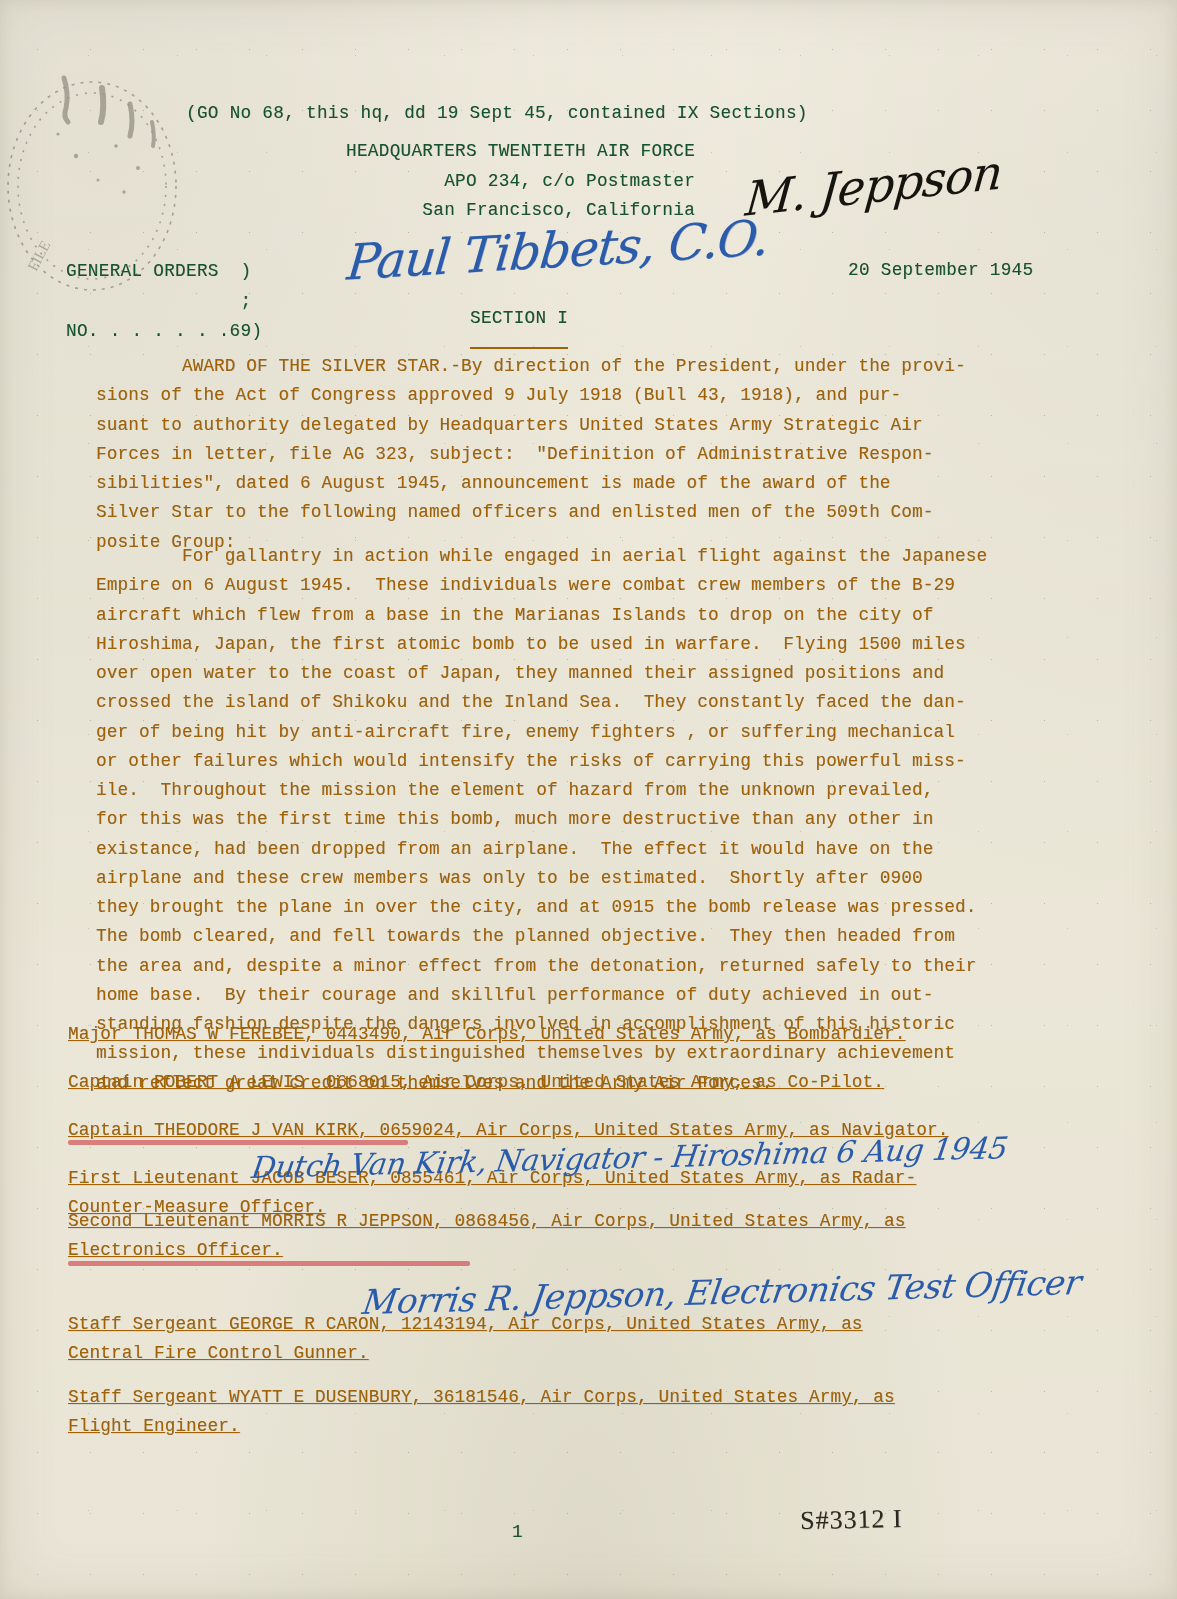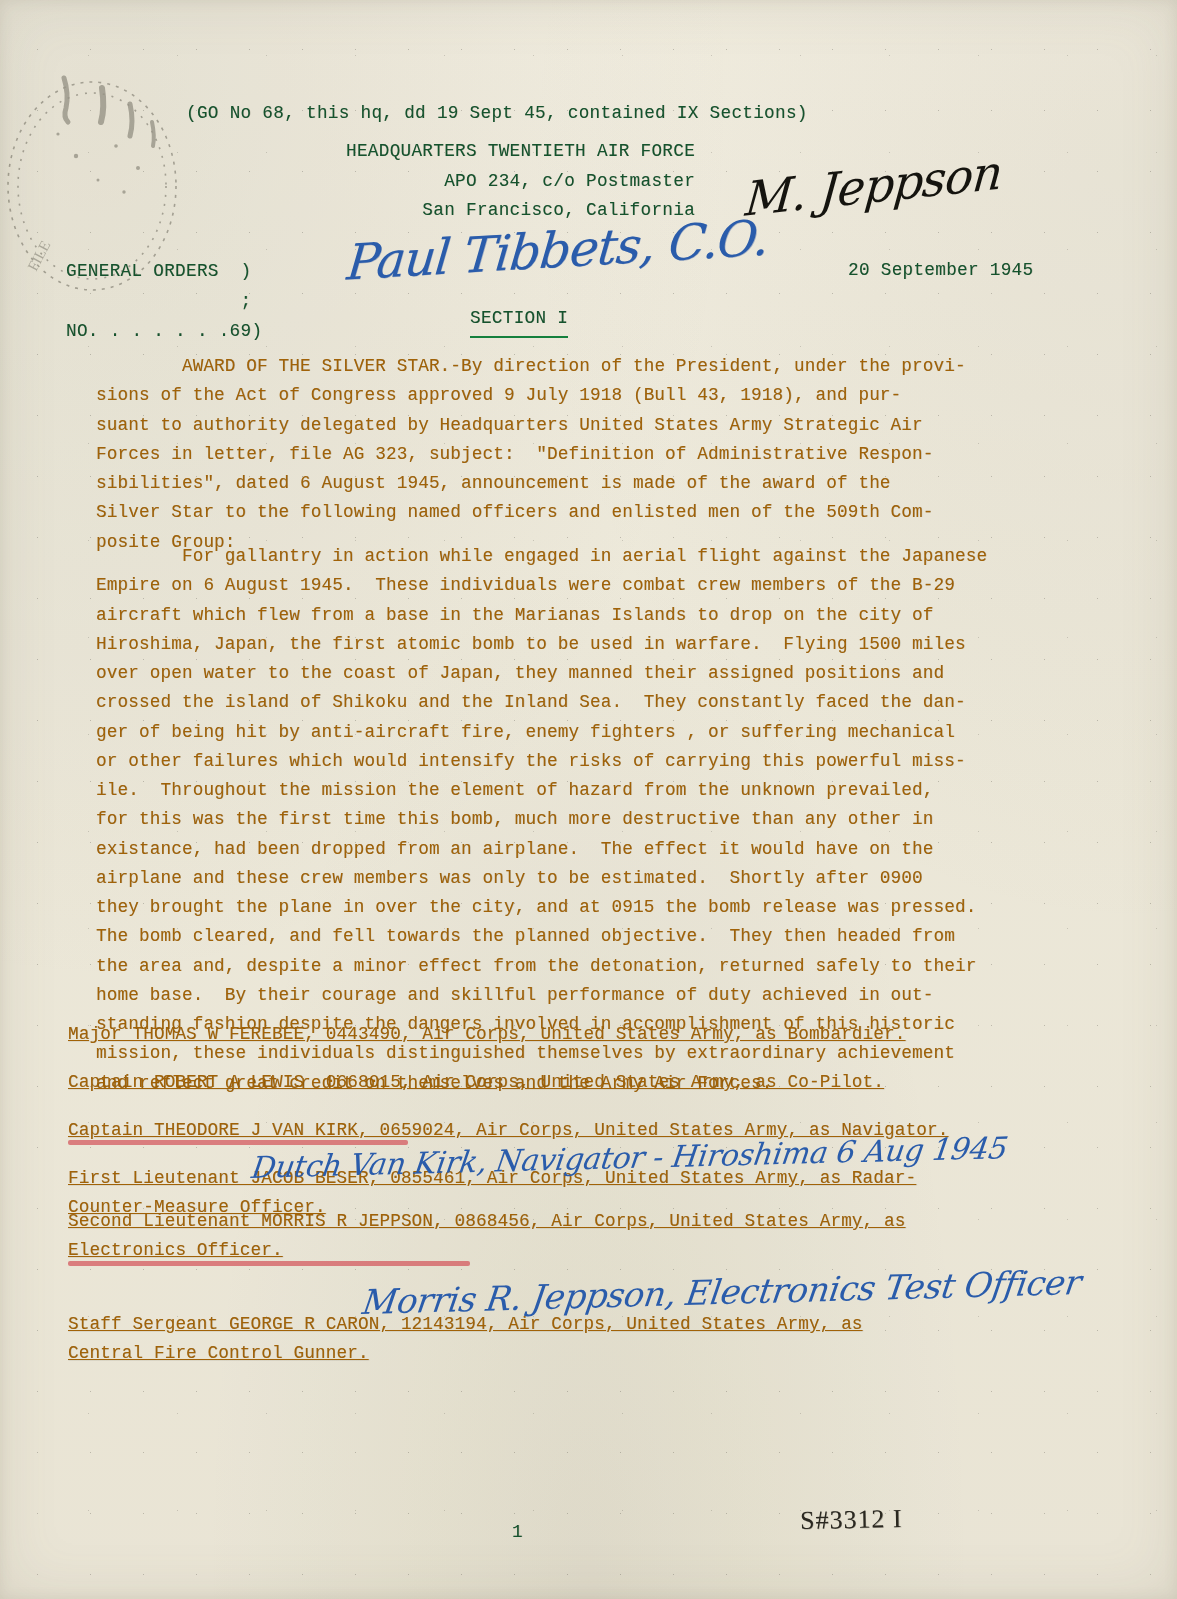--- a/index.html
+++ b/index.html
@@ -52,22 +52,22 @@
 
   .center { text-align: right; }
 
   
   #go-note   { left: 186px; top: 99px; }
   #hq-block  { left: 346px; top: 137px; line-height: 29.5px; }
   #gen-ord   { left: 66px;  top: 232px; line-height: 30px; margin-top: 24px; }
   #order-date{ left: 848px; top: 256px; }
   #section-i { left: 470px; top: 304px; }
   #section-i span {
-    border-bottom: 2px solid #15803d;
-    padding-bottom: 8px;
+    border-bottom: 2px solid #a16207;
+    padding-bottom: 19px;
   }
 
   
   .para {
     position: absolute;
     left: 68px;
     width: 1000px;
     font-family: "Liberation Mono", "DejaVu Sans Mono", monospace;
     font-size: 17.6px;
     line-height: 29.25px;
@@ -258,20 +258,22 @@
 
   <div class="entry" id="entry-0">Major THOMAS W FEREBEE, 0443490, Air Corps, United States Army, as Bombardier.</div>
   <div class="entry" id="entry-1">Captain ROBERT A LEWIS  0668015, Air Corps, United States Army, as Co-Pilot.</div>
   <div class="entry" id="entry-2">Captain THEODORE J VAN KIRK, 0659024, Air Corps, United States Army, as Navigator.</div>
   <div class="entry" id="entry-3">First Lieutenant JACOB BESER, 0855461, Air Corps, United States Army, as Radar-
 Counter-Measure Officer.</div>
   <div class="entry" id="entry-4">Second Lieutenant MORRIS R JEPPSON, 0868456, Air Corps, United States Army, as
 Electronics Officer.</div>
   <div class="entry" id="entry-5">Staff Sergeant GEORGE R CARON, 12143194, Air Corps, United States Army, as
 Central Fire Control Gunner.</div>
+  <div class="entry" id="entry-6">Staff Sergeant WYATT E DUSENBURY, 36181546, Air Corps, United States Army, as
+Flight Engineer.</div>
 
   <div class="redline" id="redline-vankirk"></div>
   <div class="redline" id="redline-jeppson"></div>
 
   <div class="sig" id="sig-tibbets">Paul Tibbets, C.O.</div>
 
   <div class="sig" id="sig-jeppson-top">M. Jeppson</div>
 
   <div class="sig" id="anno-vankirk">Dutch Van Kirk, Navigator - Hiroshima 6 Aug 1945</div>
 

